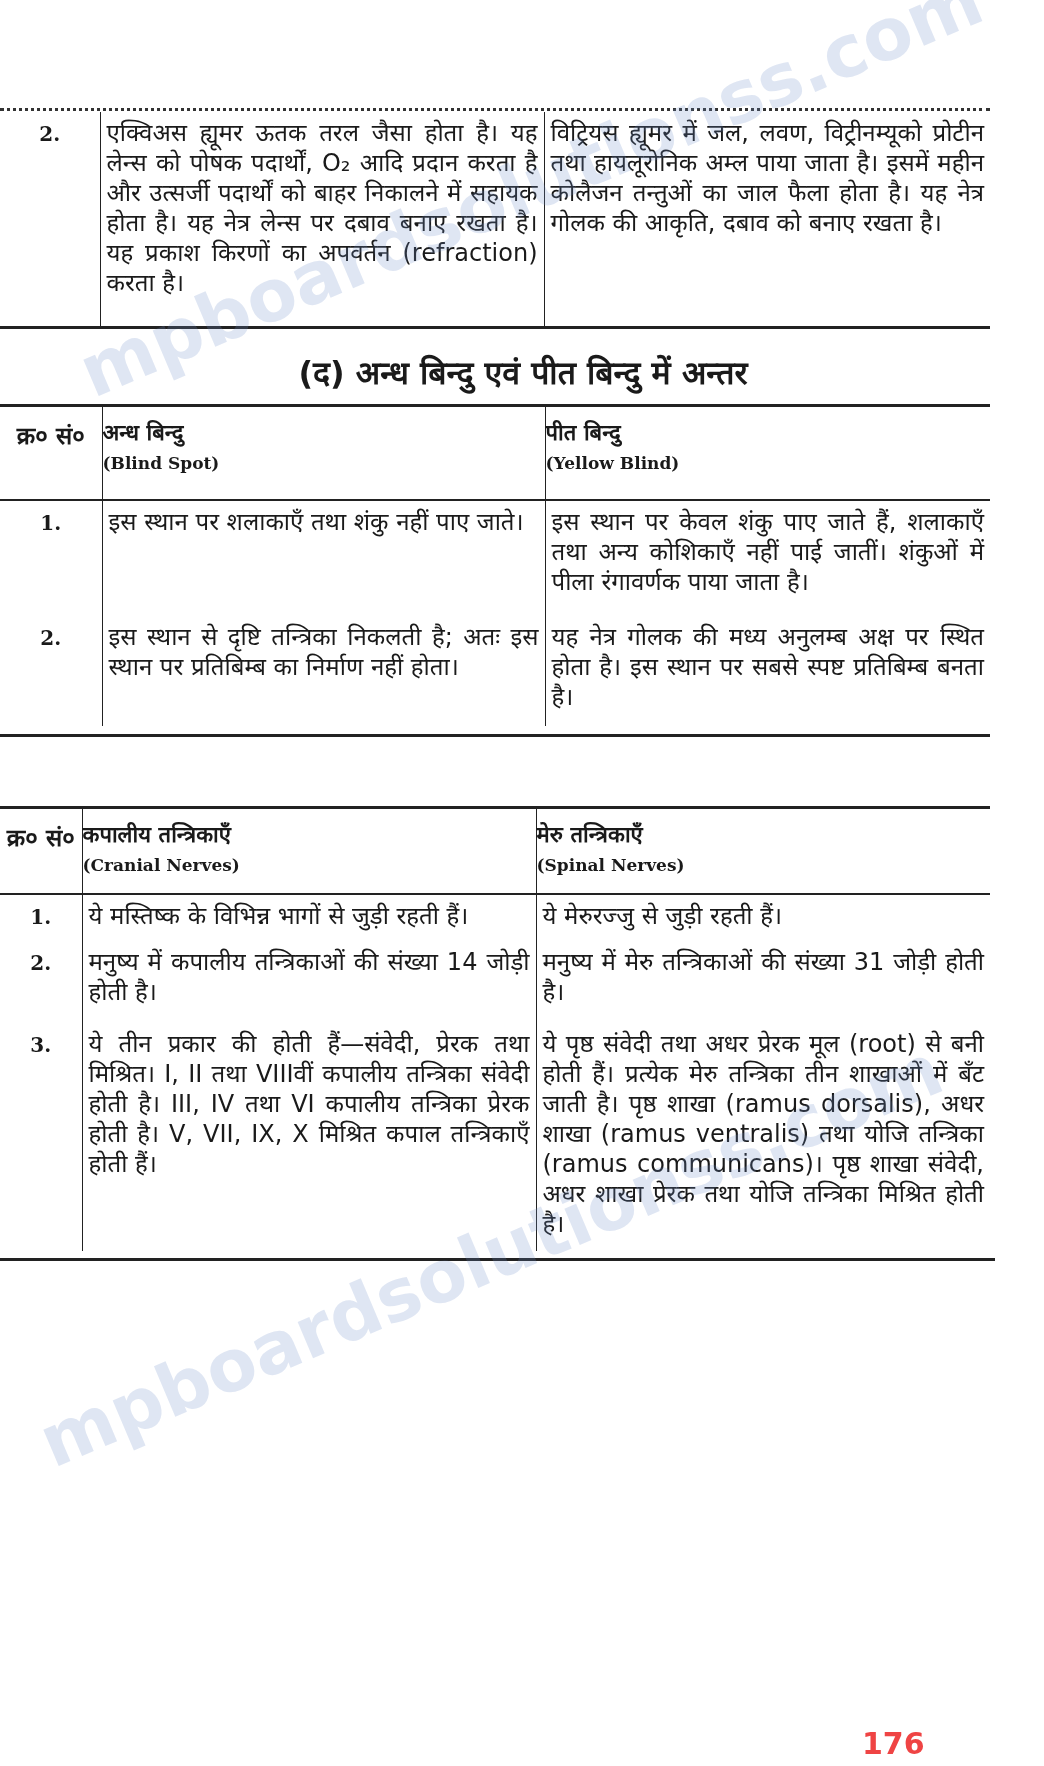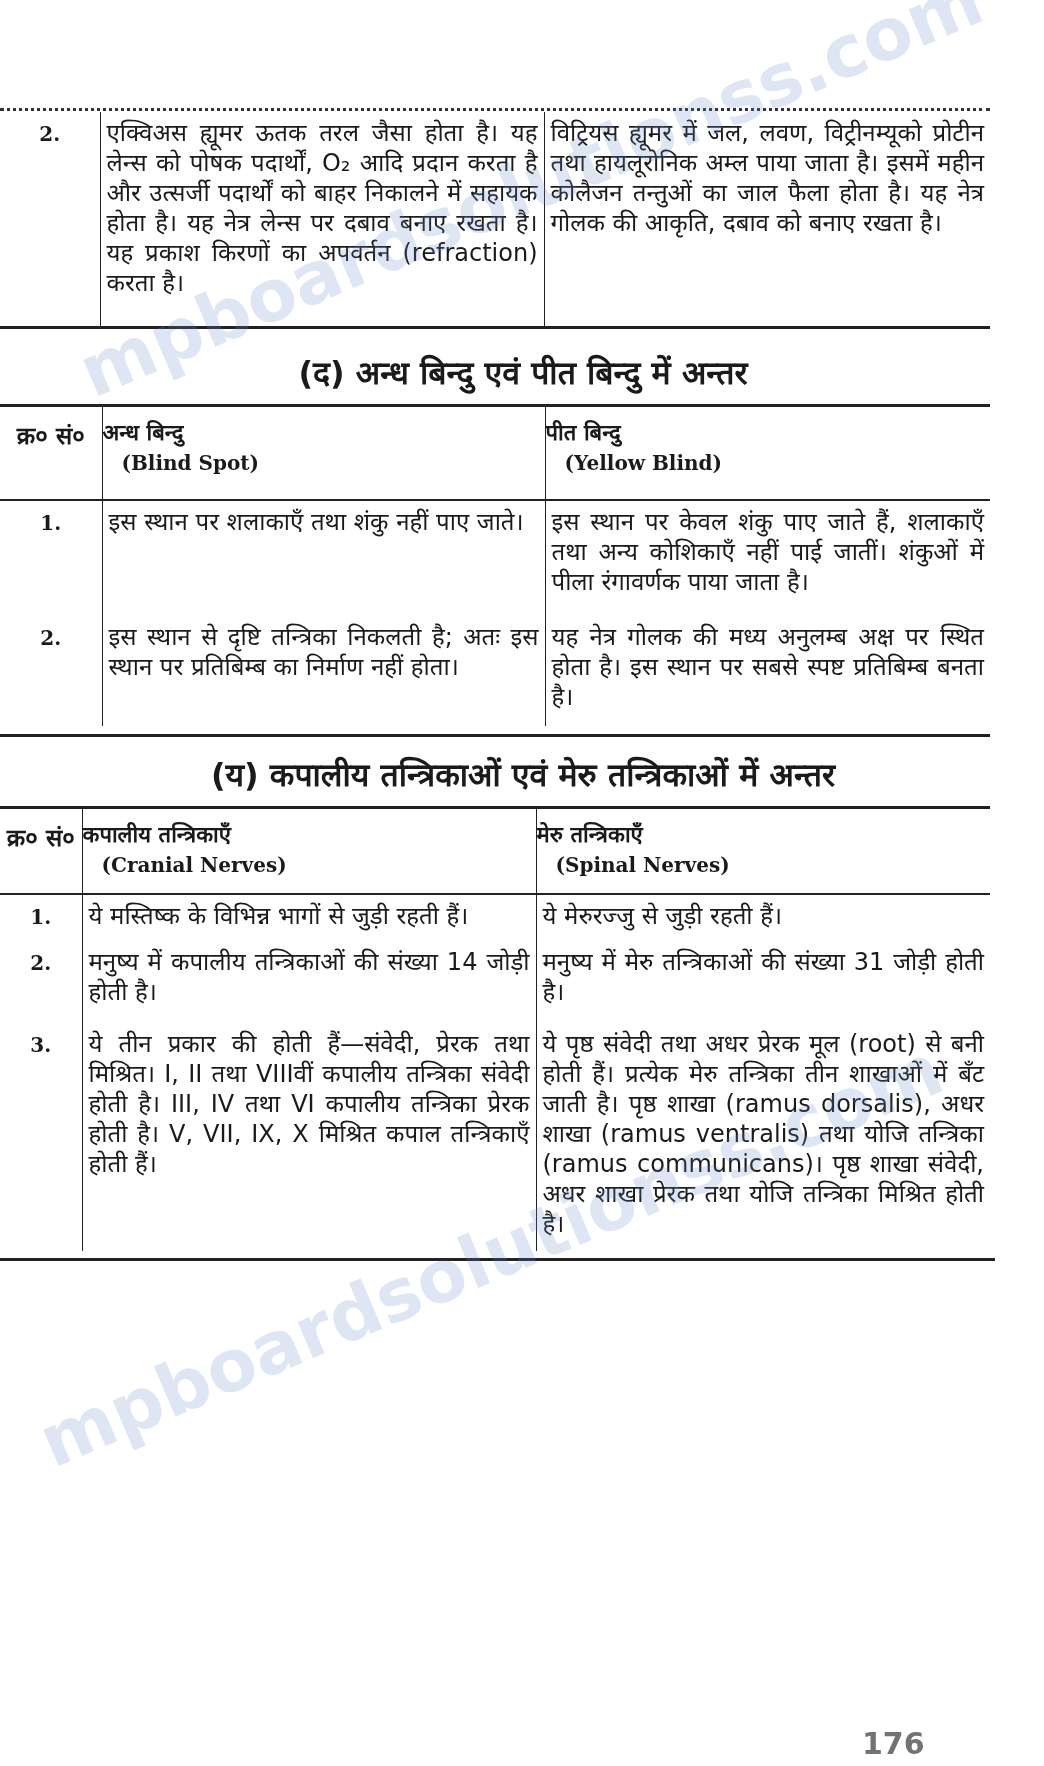--- a/index.html
+++ b/index.html
@@ -55,21 +55,21 @@
     }
     .hr-thick { position: absolute; left: 0; height: 0; border-top: 3px solid #222; }
 
     .head-cell {
       text-align: left;
       font-size: 22px;
       font-family: "DejaVu Sans", sans-serif;
       line-height: 30px;
       padding-top: 12px !important;
     }
-    .head-en { font-weight: bold; font-family: "DejaVu Serif", serif; font-size: 20px; margin-left: 19px; }
+    .head-en { font-weight: bold; font-family: "DejaVu Serif", serif; font-size: 17px; }
     .sn-head {
       font-size: 24px; font-weight: bold; line-height: 28px;
       text-align: center; padding-top: 16px !important;
       font-family: "DejaVu Sans", sans-serif;
     }
 
     .watermark {
       position: absolute;
       font-family: "DejaVu Sans", sans-serif;
       font-weight: bold;
@@ -77,21 +77,21 @@
       transform-origin: left bottom;
       white-space: nowrap;
       pointer-events: none;
     }
 
     .page-number {
       position: absolute; left: 862px; top: 1726px;
       font-family: "DejaVu Sans", sans-serif;
       font-weight: bold;
       font-size: 30px;
-      color: #737373;
+      color: #ef4444;
     }
   </style>
 </head>
 <body>
 
 <div class="page">
 
   <div class="dotted-rule"></div>
 
   <table class="cmp" style="left:0; top:112px; width:990px;">
@@ -140,21 +140,20 @@
     </tr>
     <tr style="height:110px;">
       <td class="num">2.</td>
       <td class="cell vline-l">इस स्थान से दृष्टि तन्त्रिका निकलती है; अतः इस स्थान पर प्रतिबिम्ब का निर्माण नहीं होता।</td>
       <td class="cell vline-l">यह नेत्र गोलक की मध्य अनुलम्ब अक्ष पर स्थित होता है। इस स्थान पर सबसे स्पष्ट प्रतिबिम्ब बनता है।</td>
     </tr>
   </tbody>
     </table>
   <div class="hr-thick" style="top:734px; width:990px;"></div>
 
-  <div class="section-title" style="top:752px;">(य) कपालीय तन्त्रिकाओं एवं मेरु तन्त्रिकाओं में अन्तर</div>
   <div class="hr-thick" style="top:806px; width:990px;"></div>
 
   <table class="cmp" style="left:0; top:808px; width:990px;">
     <colgroup>
         <col style="width:82px">
         <col style="width:454px">
         <col style="width:454px">
       </colgroup>
     <tbody>
         <tr style="height:86px; border-bottom:2px solid #222;">

